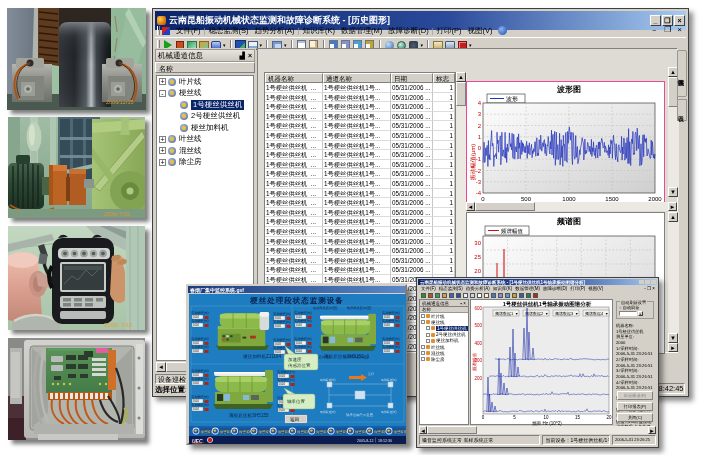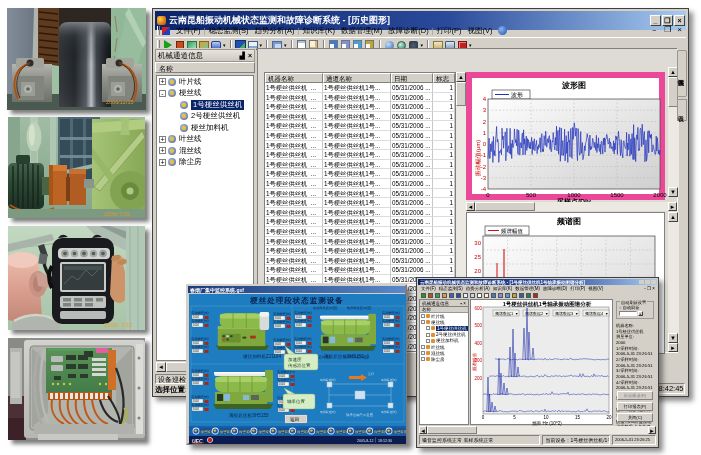--- a/index.html
+++ b/index.html
@@ -699,21 +699,21 @@
           <div style="width:42px;border-right:1px solid #c8c8c8;border-bottom:1px solid #dcdcdc;padding:1px 1px;overflow:hidden;">05/31/2006 ...</div>
           <div style="width:22px;border-right:1px solid #c8c8c8;border-bottom:1px solid #dcdcdc;padding:1px 1px;text-align:right;">1</div>
         </div>
       </div>
 
     <div class="vscroll" style="position:absolute;left:198px;top:23px;width:11px;bottom:0;">
       <div class="arrowbox" style="width:10px;height:10px;">▲</div>
       <div class="raised" style="width:10px;height:24px;background:#d4d0c8;margin-top:0;"></div>
     </div>
 
-    <div id="chart1" style="position:absolute;left:208px;top:23px;width:199px;height:128px;background:#fff;border:6px solid #ec4899;text-align:right;">
+    <div id="chart1" style="position:absolute;left:208px;top:32px;width:199px;height:128px;background:#fff;border:1px solid #ec4899;text-align:right;">
         <svg width="197" height="126" style="position:absolute;left:0;top:0;">
 <defs>
             <linearGradient id="pg1" x1="0" y1="0" x2="1" y2="1">
               <stop offset="0" stop-color="#fdfdfd"></stop>
               <stop offset="1" stop-color="#cfcfcf"></stop>
             </linearGradient>
           </defs>
 <text x="102" y="10" font-size="8" font-weight="bold" fill="#000" text-anchor="middle">波形图</text>
 <rect x="20" y="12" width="38" height="9" fill="#fff" stroke="#000" stroke-width="0.5"></rect>
 <line x1="23" y1="16.5" x2="37" y2="16.5" stroke="#2233bb" stroke-width="1"></line>

